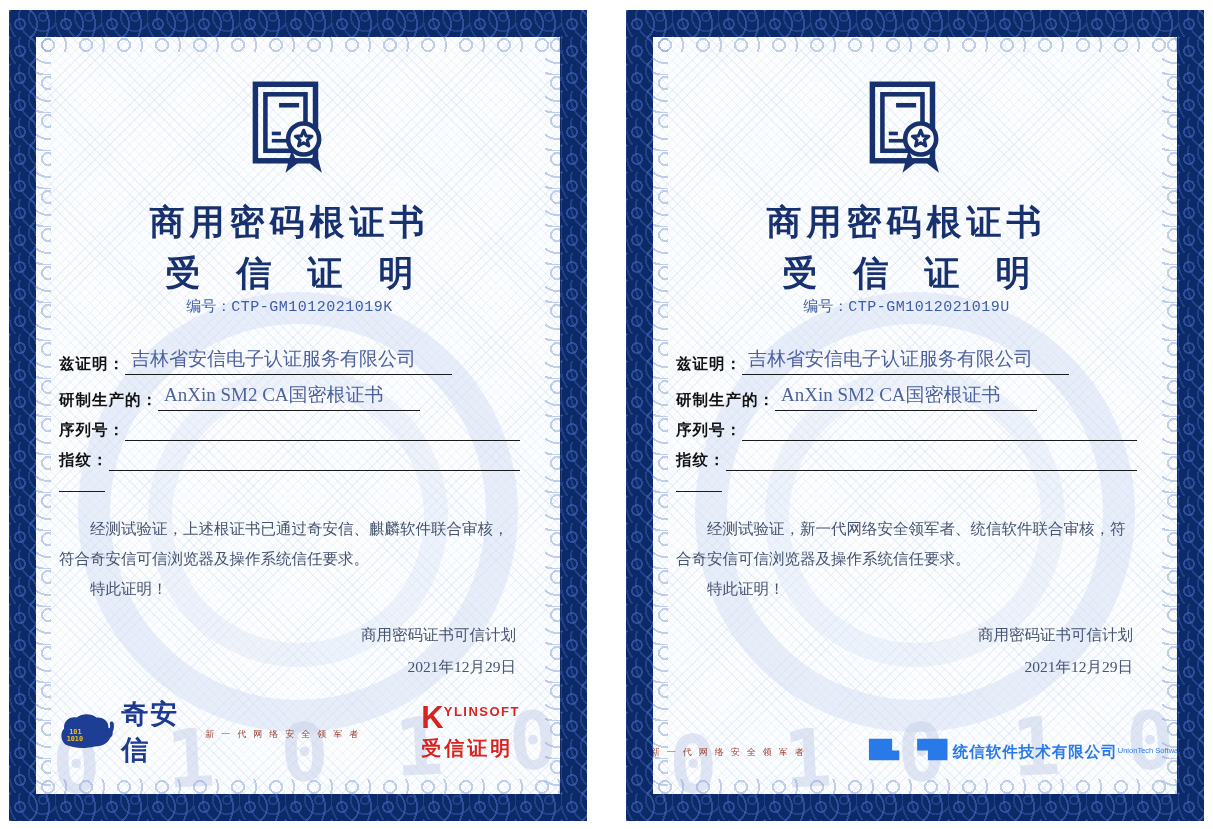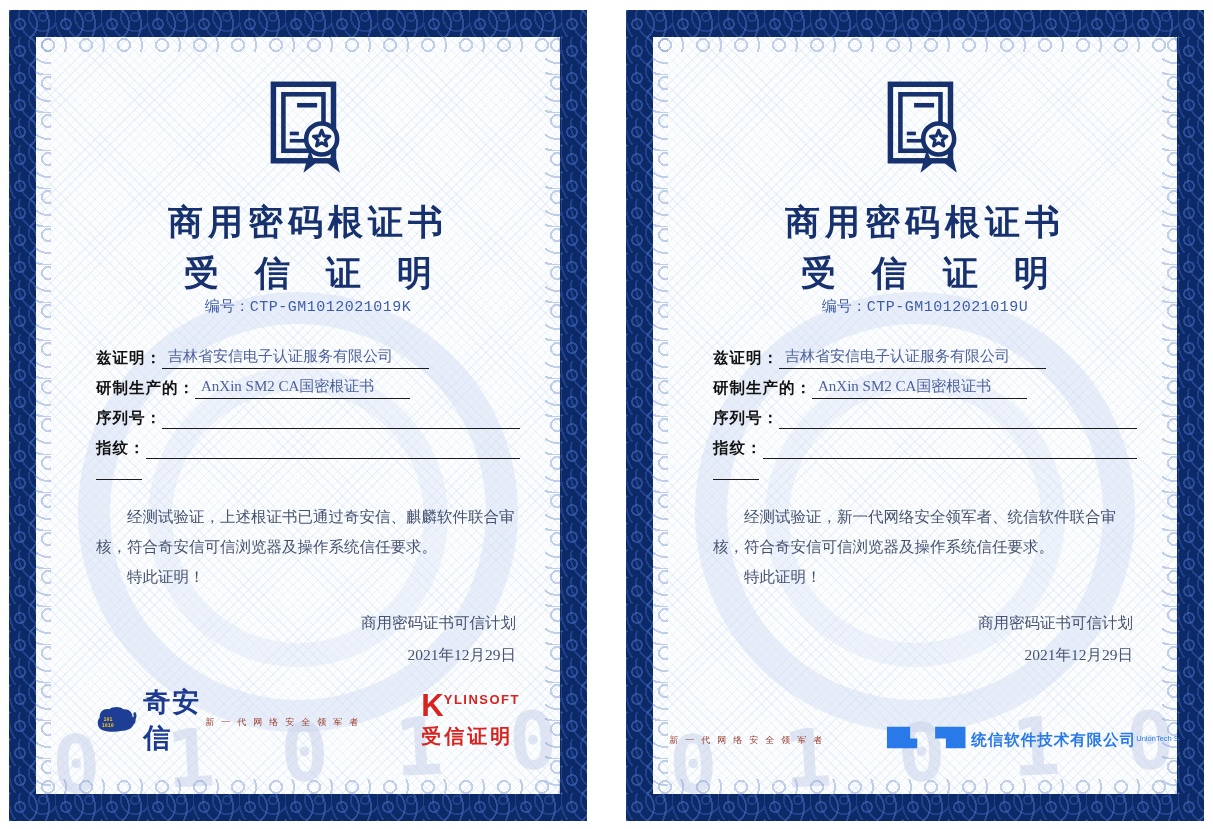--- a/index.html
+++ b/index.html
@@ -39,34 +39,34 @@
   .wm-circle { position:absolute; border-radius:50%; left:50%; transform:translateX(-50%); pointer-events:none; }
   .wm-c1 { width:440px; height:440px; top:255px; border:32px solid rgba(208,220,242,.45); }
   .wm-c2 { width:300px; height:300px; top:330px; border:24px solid rgba(214,226,245,.40); }
   .wm-digits {
     position:absolute; bottom:-6px; left:16px; right:16px; text-align:center;
     font-family:"DejaVu Sans Mono","Liberation Mono",monospace; font-weight:bold;
     font-size:80px; color:rgba(198,210,234,.55); word-spacing:18px;
     transform:rotate(-3deg); pointer-events:none; white-space:nowrap;
   }
   
-  .content { position:relative; height:100%; padding:0 40px 0 60px; display:flex; flex-direction:column;border-radius:20px; }
+  .content { position:relative; height:100%; padding:0 40px 0 23px; display:flex; flex-direction:column;border-radius:20px; }
   .badge { margin:40px auto 0; width:96px; height:102px; }
   .title1 {
     margin-top:20px; text-align:center; font-size:35px; font-weight:bold;
     color:#17316e; letter-spacing:5px; white-space:nowrap;
   }
   .title2 { text-align:center; font-size:35px; font-weight:bold; color:#17316e; margin-top:4px; white-space:nowrap; }
   .title2 span { letter-spacing:36px; margin-right:-36px; }
   .serial { text-align:center; font-size:15px; color:#3d5ca6; white-space:nowrap; }
   .serial .sv { font-family:"Liberation Mono","DejaVu Sans Mono",monospace; letter-spacing:.5px; }
   .form { margin-top:30px; }
   .frow { display:flex; align-items:flex-end; margin-bottom:7px; min-height:23px; }
   .flbl { font-weight:bold; color:#111; font-size:15.5px; letter-spacing:1px; white-space:nowrap; }
-  .fval { color:#4d629d; border-bottom:1.5px solid #1b1b1b; padding:0 36px 2px 6px; font-size:15px; white-space:nowrap; }
+  .fval { color:#4d629d; border-bottom:1.5px solid #1b1b1b; padding:0 36px 2px 6px; font-size:19px; white-space:nowrap; }
   .ffill { flex:1 1 auto; border-bottom:1.5px solid #1b1b1b; height:20px; }
   .wrapline { width:46px; border-bottom:1.5px solid #1b1b1b; height:14px; margin-top:4px; }
   .bodytext { margin-top:22px; font-size:15.5px; color:#46536f; line-height:1.95;font-family:Liberation Serif, serif; }
   .bodytext p { margin:0; text-indent:2em; }
   .sign { margin-top:14px; text-align:right; font-size:15.5px; color:#46536f; line-height:2.1; padding-right:4px; }
   
   .logos { margin-top:12px; display:flex; justify-content:center; align-items:center; gap:56px; }
   .qax { display:flex; flex-direction:row; align-items:center; }
   .qax-top { display:flex; align-items:center; gap:6px; }
   .qax-name { font-family:"Liberation Sans","DejaVu Sans",sans-serif; font-weight:bold; font-size:27px; color:#1c3a90; letter-spacing:2px; }

